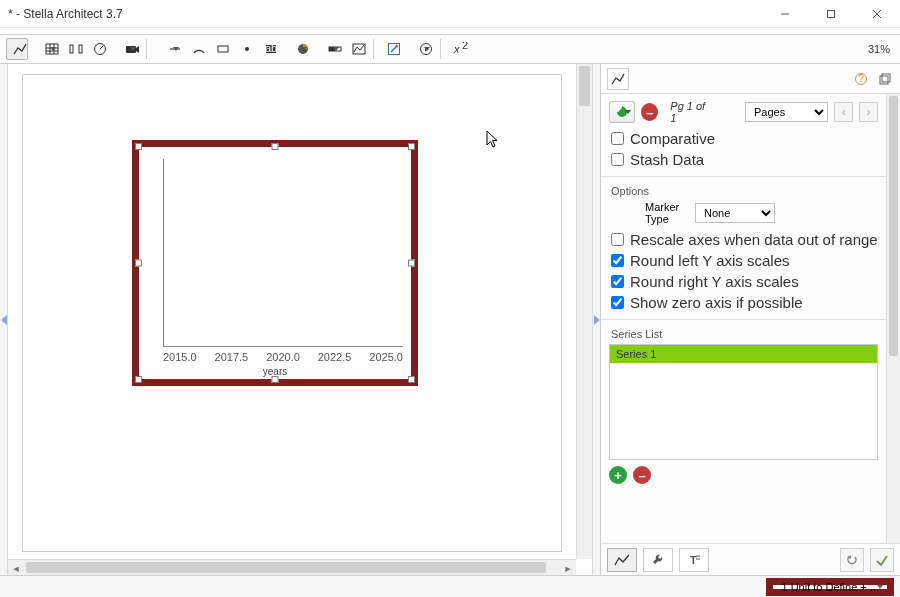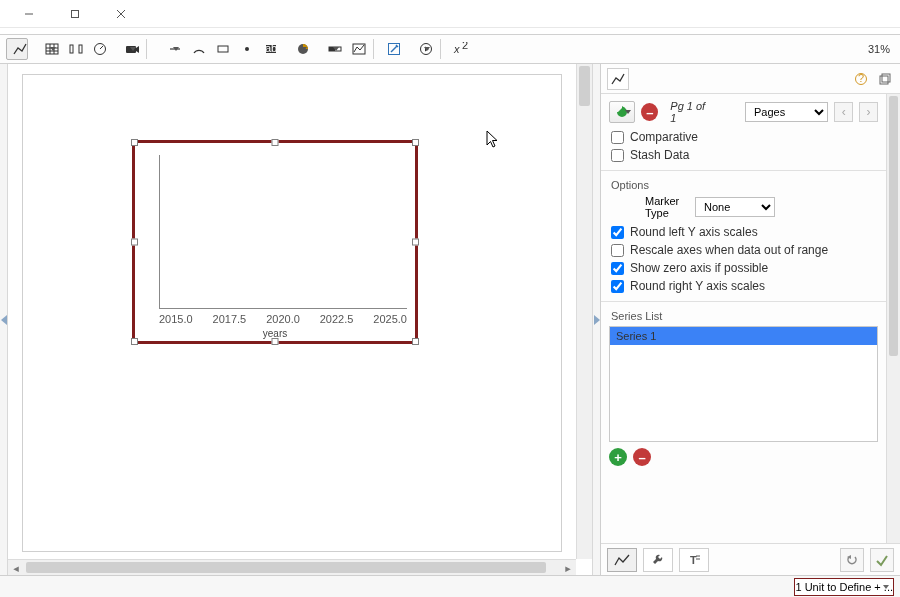--- a/index.html
+++ b/index.html
@@ -36,21 +36,21 @@
 .canvas-scroll-v { position:absolute; right:0; top:0; bottom:16px; width:16px; background:#f0f0f0; border-left:1px solid #dcdcdc; }
 .canvas-scroll-v .thumb { position:absolute; left:2px; right:2px; top:2px; height:40px; background:#cfcfcf; border-radius:2px; }
 .canvas-scroll-h { position:absolute; left:0; right:16px; bottom:0; height:16px; background:#f0f0f0; border-top:1px solid #dcdcdc; }
 .canvas-scroll-h .thumb { position:absolute; top:2px; bottom:2px; left:18px; width:520px; background:#cfcfcf; border-radius:2px; }
 .canvas-scroll-h .arrow, .canvas-scroll-v .arrow { position:absolute; width:14px; height:14px; display:flex; align-items:center; justify-content:center; color:#777; }
 .canvas-scroll-h .arrow.l { left:1px; top:1px; }
 .canvas-scroll-h .arrow.r { right:1px; top:1px; }
 
 .paper { position:absolute; left:14px; top:10px; width:540px; height:478px; border:1px solid #cfcfcf; background:#fff; }
 
-.graph-obj { position:absolute; left:124px; top:76px; width:286px; height:204px; border:3px solid #7f1d1d; background:#fff; }
+.graph-obj { position:absolute; left:124px; top:76px; width:286px; height:246px; border:7px solid #7f1d1d; background:#fff; }
 .handle { position:absolute; width:7px; height:7px; background:#fff; border:1px solid #808080; }
 .handle.tl { left:-4px; top:-4px; } .handle.tr { right:-4px; top:-4px; }
 .handle.bl { left:-4px; bottom:-4px; } .handle.br { right:-4px; bottom:-4px; }
 .handle.tm { left:50%; top:-4px; transform:translateX(-50%); }
 .handle.bm { left:50%; bottom:-4px; transform:translateX(-50%); }
 .handle.ml { left:-4px; top:50%; transform:translateY(-50%); }
 .handle.mr { right:-4px; top:50%; transform:translateY(-50%); }
 
 .plot-area { position:absolute; left:24px; top:12px; right:8px; bottom:32px; }
 .plot-axes { position:absolute; left:0; top:0; right:0; bottom:0; border-left:1px solid #888; border-bottom:1px solid #888; }
@@ -82,43 +82,44 @@
 .select { border:1px solid #bfbfbf; background:#fff; height:20px; font-size:11px; padding:0 4px; }
 .select.sm { width:88px;margin-left:12px; }
 .nav-btn { width:20px; height:20px; border:1px solid #cfcfcf; background:#f5f5f5; color:#aaa; display:flex; align-items:center; justify-content:center; font-size:12px; }
 
 .sec-label { font-size:11px; color:#555; margin:6px 0 4px 2px; }
 .combo { width:100%; height:22px; border:1px solid #bfbfbf; background:#fff; display:flex; align-items:center; padding:0 6px; position:relative; }
 .combo::after { content:""; position:absolute; right:6px; top:50%; transform:translateY(-50%); border-left:4px solid transparent; border-right:4px solid transparent; border-top:5px solid #666; }
 .combo .ico { margin-right:6px; display:flex; }
 .check-row { display:flex; align-items:center; gap:6px; margin:4px 0 4px 2px; }
 .check-row input { width:13px; height:13px; }
-.check-row label { font-size:12px; color:#333; }
+.check-row label { font-size:15px; color:#333; }
 
 .hr { height:1px; background:#e0e0e0; margin:8px -8px; }
 
 .series-box { border:1px solid #c9c9c9; background:#fff; height:116px; }
-.series-item { padding:3px 6px; background:#3b82f6; font-size:11px; color:#333; }
+.series-item { padding:3px 6px; background:#84cc16; font-size:11px; color:#333; }
 
 .rp-foot { height: 32px; border-top:1px solid #dcdcdc; display:flex; align-items:center; padding:0 6px; gap:6px; }
 .rp-foot .tab { width:30px; height:24px; border:1px solid #cfcfcf; background:#fff; display:flex; align-items:center; justify-content:center; }
 .rp-foot .tab.active { background:#f0f0f0; border-color:#b0b0b0; }
 .rp-foot .flex { flex:1; }
 .rp-foot .act { width:24px; height:24px; border:1px solid #cfcfcf; background:#f7f7f7; display:flex; align-items:center; justify-content:center; color:#777; }
 
 
 .statusbar { height:22px; border-top:1px solid #cfcfcf; background:#f7f7f7; display:flex; align-items:center; padding:0 6px; }
 .statusbar .flex { flex:1; }
-.units-combo { border:1px solid #7f1d1d; background:#fff; height:18px; font-size:11px; padding:0 0; display:flex; align-items:center; position:relative; min-width:96px; }
+.units-combo { border:7px solid #7f1d1d; background:#fff; height:18px; font-size:11px; padding:0 8px; display:flex; align-items:center; position:relative; min-width:96px; }
 .units-combo::after { content:""; position:absolute; right:4px; top:50%; transform:translateY(-50%); border-left:3px solid transparent; border-right:3px solid transparent; border-top:4px solid #666; }
 </style>
 </head>
 <body>
 
 <div class="titlebar">
+  <div class="title">* - Stella Architect 3.7</div>
   <div class="win-btn">
     <svg width="10" height="10">
         <line x1="1" y1="5" x2="9" y2="5" stroke="#555" stroke-width="1"></line>
       </svg>
   </div>
   <div class="win-btn">
     <svg width="10" height="10">
         <rect x="1.5" y="1.5" width="7" height="7" fill="none" stroke="#555" stroke-width="1"></rect>
       </svg>
   </div>
@@ -340,34 +341,34 @@
         <div class="hr"></div>
 
         <div class="sec-label">Options</div>
         <div class="rp-row">
           <span style="width:80px;padding-left:36px;">Marker Type</span>
           <select class="select" style="width:80px;">
             <option>None</option>
           </select>
         </div>
         <div class="check-row">
+          <input type="checkbox" style="">
+          <label>Rescale axes when data out of range</label>
+        </div>
+        <div class="check-row">
           <input type="checkbox" checked="" style="">
           <label>Round left Y axis scales</label>
         </div>
         <div class="check-row">
-          <input type="checkbox" style="">
-          <label>Rescale axes when data out of range</label>
+          <input type="checkbox" checked="" style="">
+          <label>Round right Y axis scales</label>
         </div>
         <div class="check-row">
           <input type="checkbox" checked="" style="">
           <label>Show zero axis if possible</label>
-        </div>
-        <div class="check-row">
-          <input type="checkbox" checked="" style="">
-          <label>Round right Y axis scales</label>
         </div>
 
         <div class="hr"></div>
 
         <div class="sec-label">Series List</div>
         <div class="series-box">
           <div class="series-item">Series 1</div>
         </div>
         <div class="rp-row" style="margin-top:6px;">
           <div class="circle-btn plus">+</div>

